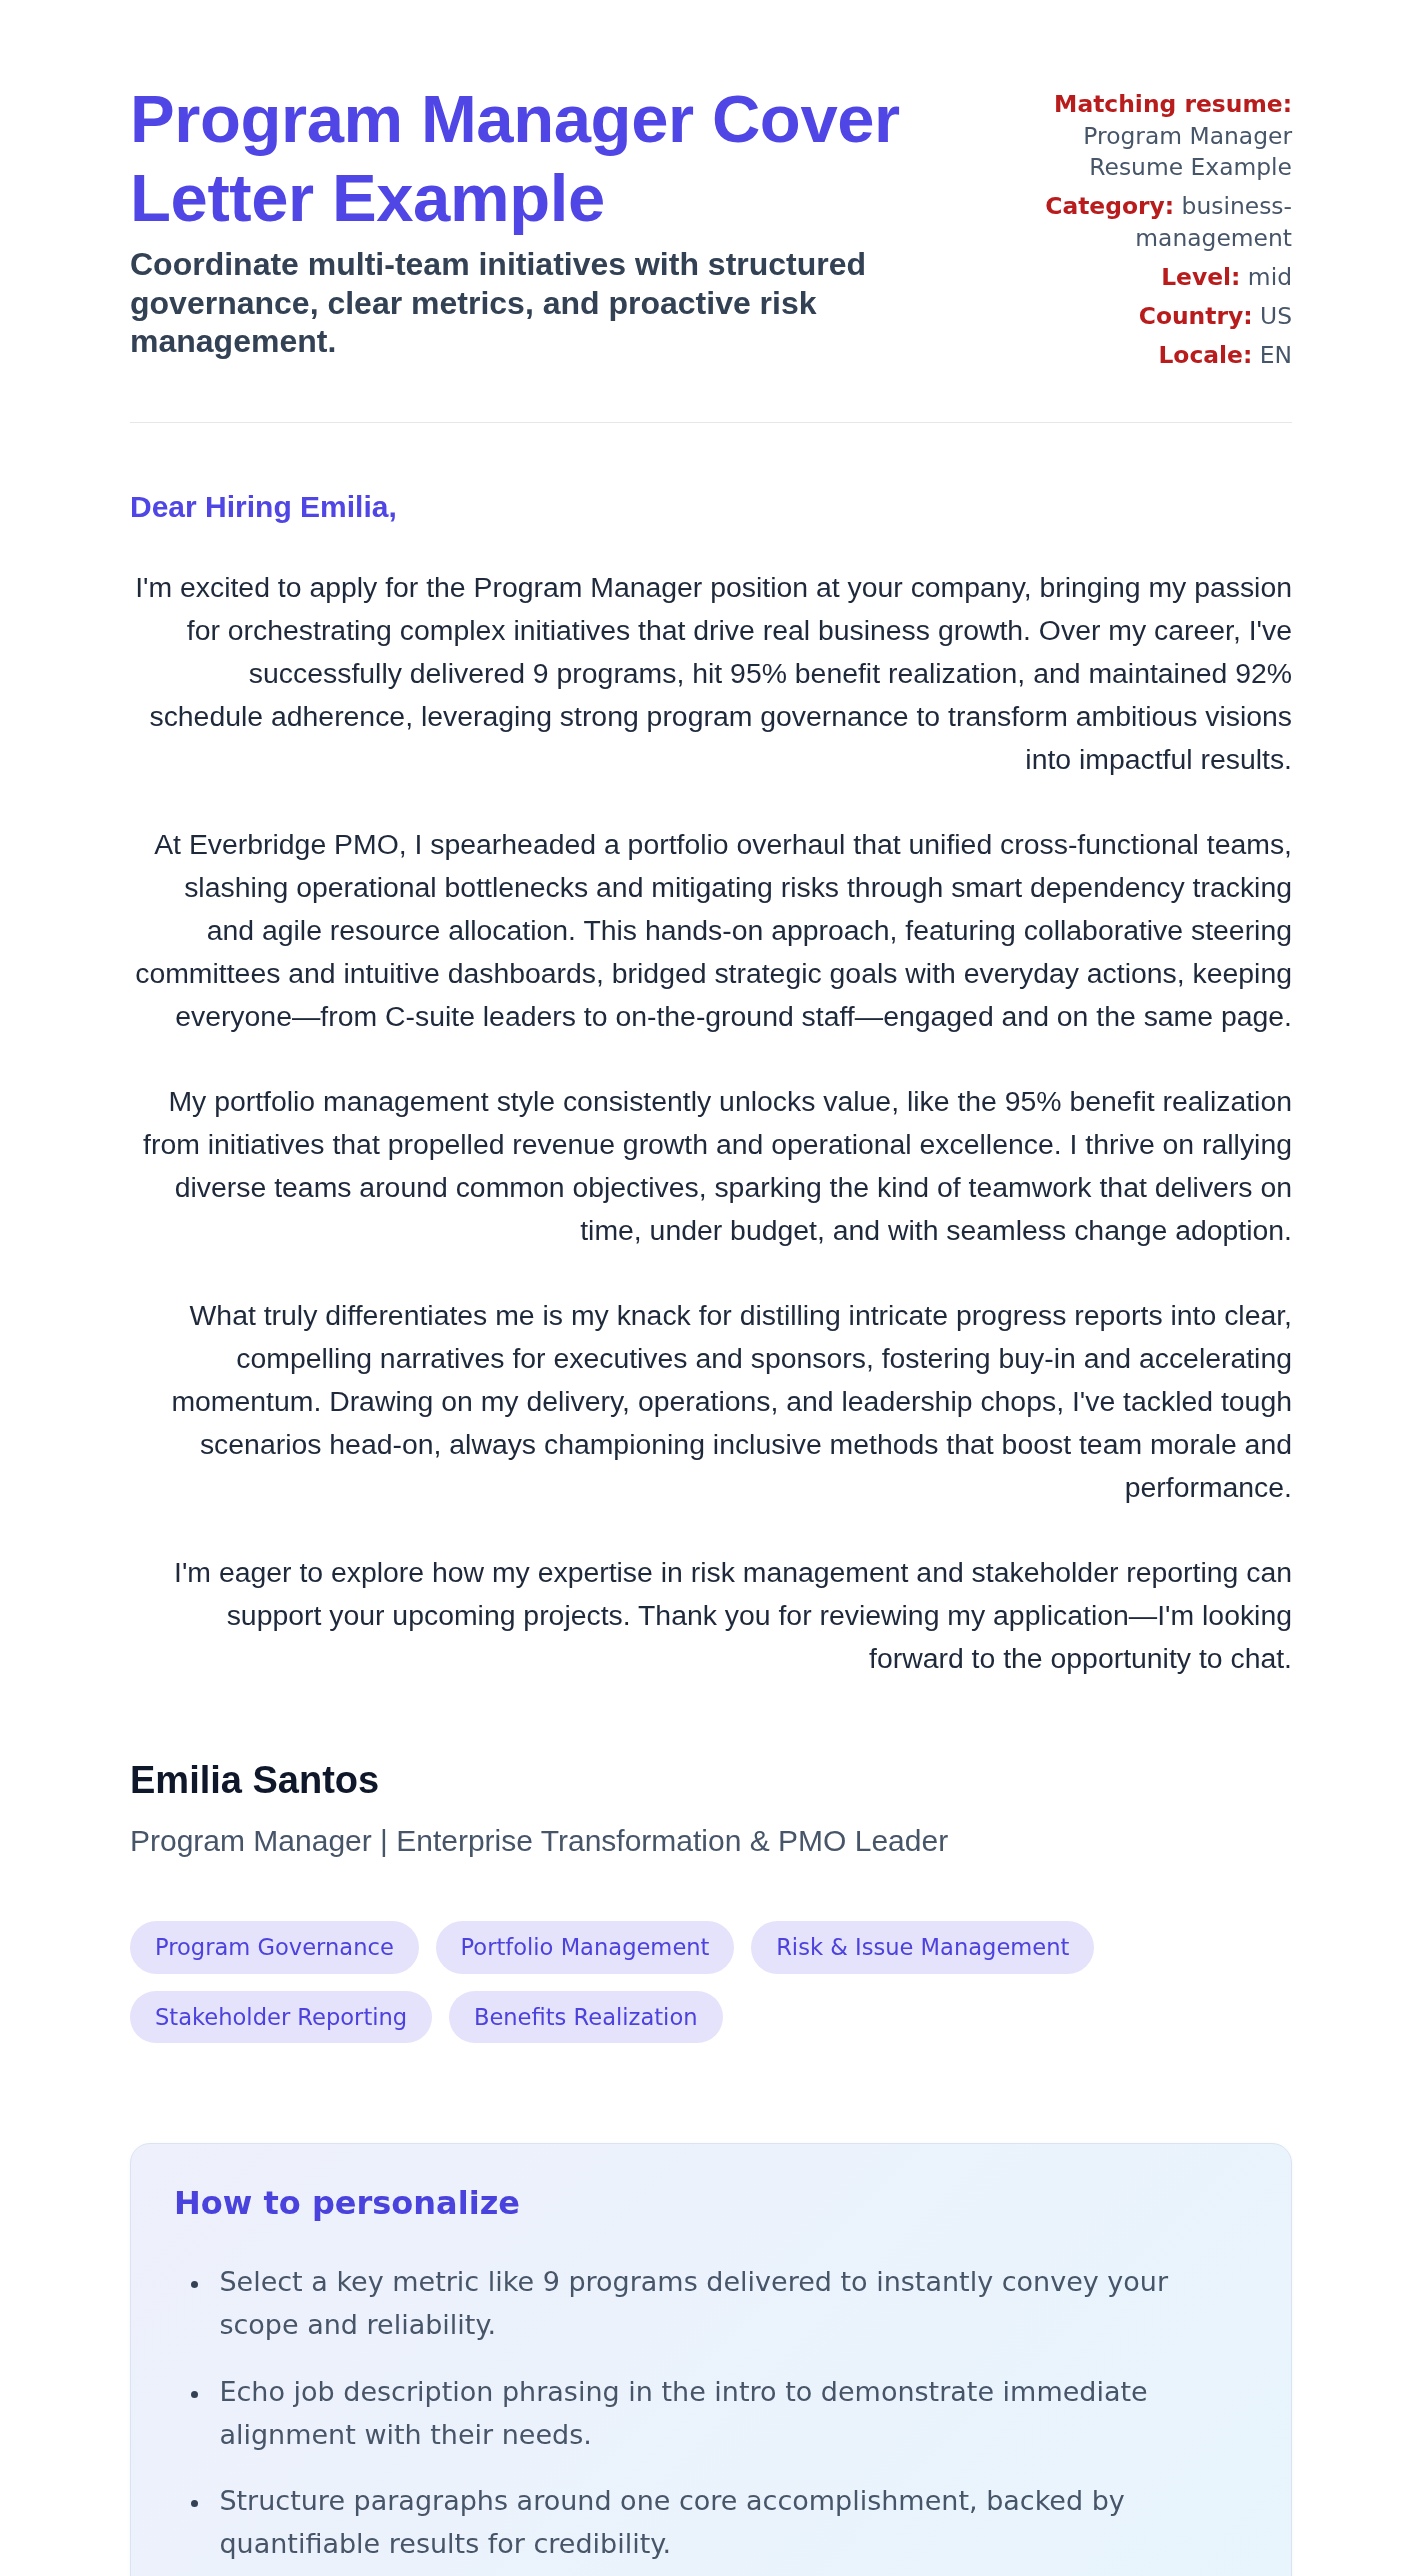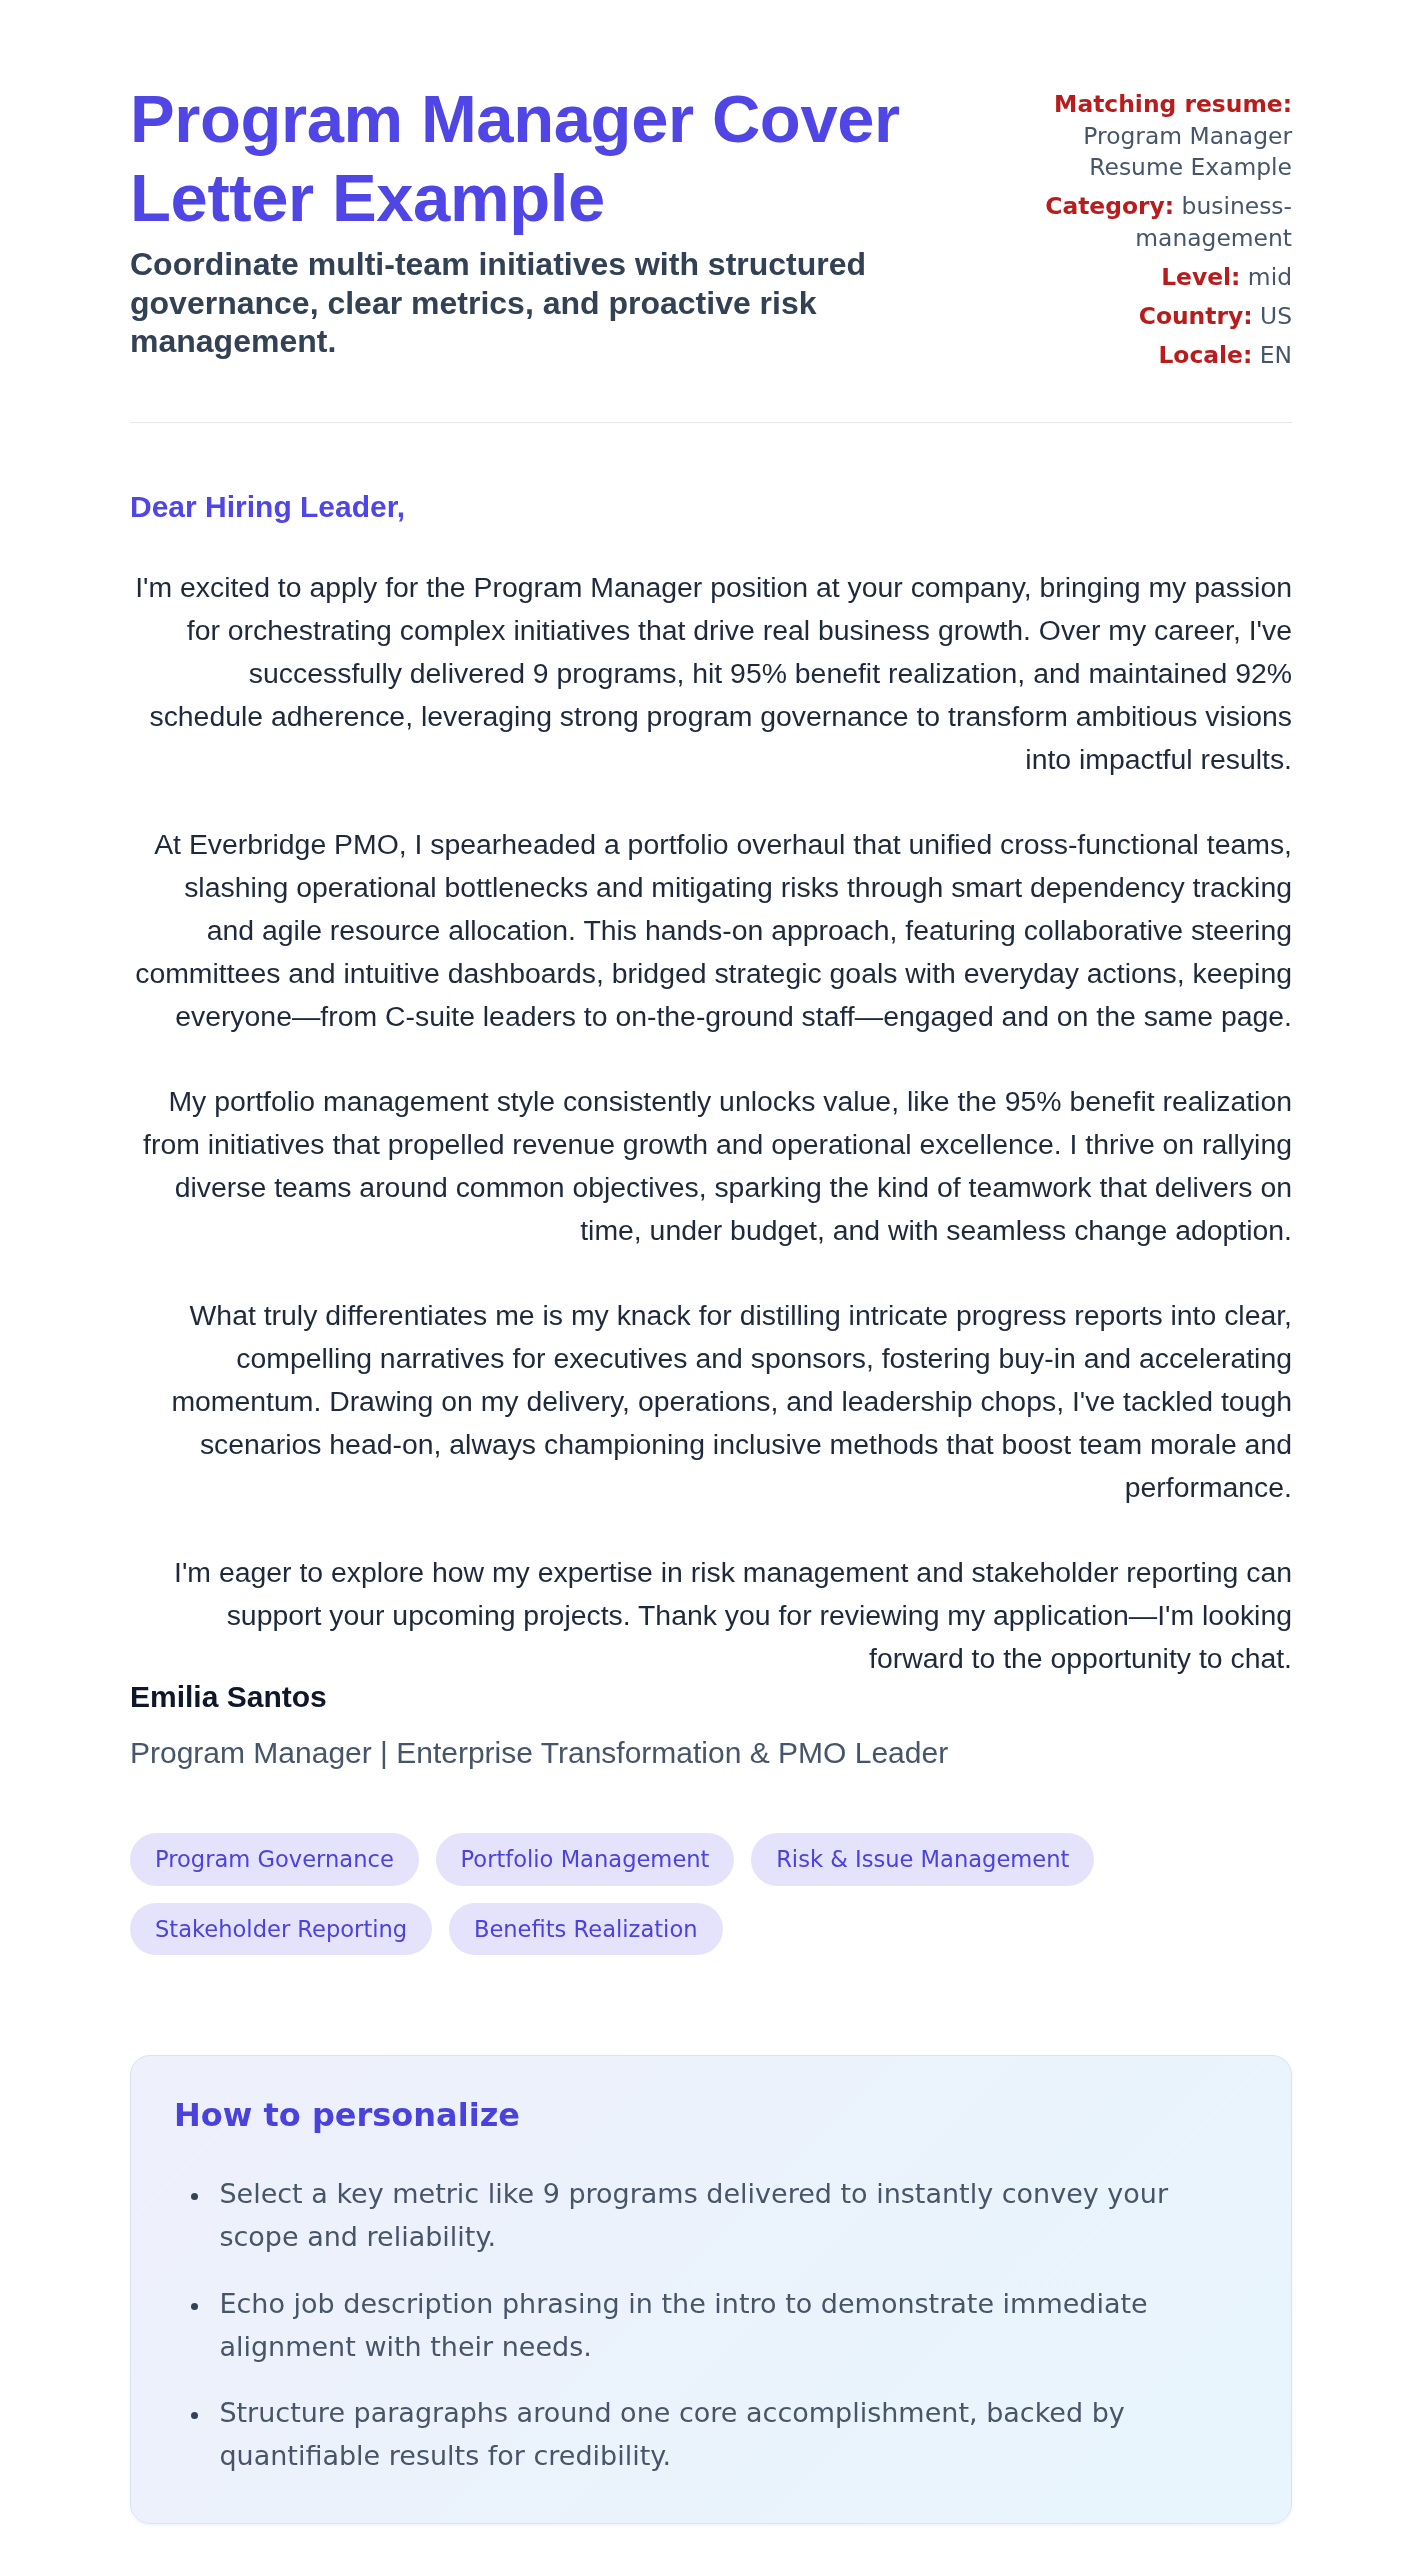--- a/index.html
+++ b/index.html
@@ -60,21 +60,22 @@
   }
   .para {
     margin-top: 42px;
     font-size: 28.4px;
     line-height: 43px;
     color: #1e293b;
     max-width: 1163px;
     text-align: right;
   }
   .sig-name {
-    font-size: 30px;
+    margin-top: 79px;
+    font-size: 38px;
     font-weight: 700;
     color: #0f172a;
   }
   .sig-role {
     margin-top: 22px;
     font-size: 30px;
     color: #475569;
   }
 
   
@@ -144,21 +145,21 @@
       <div class="meta-item"><span class="meta-label">Category:</span> <span class="meta-value">business-management</span></div>
       <div class="meta-item"><span class="meta-label">Level:</span> <span class="meta-value">mid</span></div>
       <div class="meta-item"><span class="meta-label">Country:</span> <span class="meta-value">US</span></div>
       <div class="meta-item"><span class="meta-label">Locale:</span> <span class="meta-value">EN</span></div>
     </aside>
   </header>
 
   <hr class="divider">
 
   <main class="letter">
-    <p class="salutation">Dear Hiring Leader,</p>
+    <p class="salutation">Dear Hiring Emilia,</p>
     <p class="para">I'm excited to apply for the Program Manager position at your company, bringing my passion for orchestrating complex initiatives that drive real business growth. Over my career, I've successfully delivered 9 programs, hit 95% benefit realization, and maintained 92% schedule adherence, leveraging strong program governance to transform ambitious visions into impactful results.</p>
     <p class="para">At Everbridge PMO, I spearheaded a portfolio overhaul that unified cross-functional teams, slashing operational bottlenecks and mitigating risks through smart dependency tracking and agile resource allocation. This hands-on approach, featuring collaborative steering committees and intuitive dashboards, bridged strategic goals with everyday actions, keeping everyone—from C-suite leaders to on-the-ground staff—engaged and on the same page.</p>
     <p class="para">My portfolio management style consistently unlocks value, like the 95% benefit realization from initiatives that propelled revenue growth and operational excellence. I thrive on rallying diverse teams around common objectives, sparking the kind of teamwork that delivers on time, under budget, and with seamless change adoption.</p>
     <p class="para">What truly differentiates me is my knack for distilling intricate progress reports into clear, compelling narratives for executives and sponsors, fostering buy-in and accelerating momentum. Drawing on my delivery, operations, and leadership chops, I've tackled tough scenarios head-on, always championing inclusive methods that boost team morale and performance.</p>
     <p class="para">I'm eager to explore how my expertise in risk management and stakeholder reporting can support your upcoming projects. Thank you for reviewing my application—I'm looking forward to the opportunity to chat.</p>
     <p class="sig-name">Emilia Santos</p>
     <p class="sig-role">Program Manager | Enterprise Transformation &amp; PMO Leader</p>
   </main>
 
   <div class="tags">

